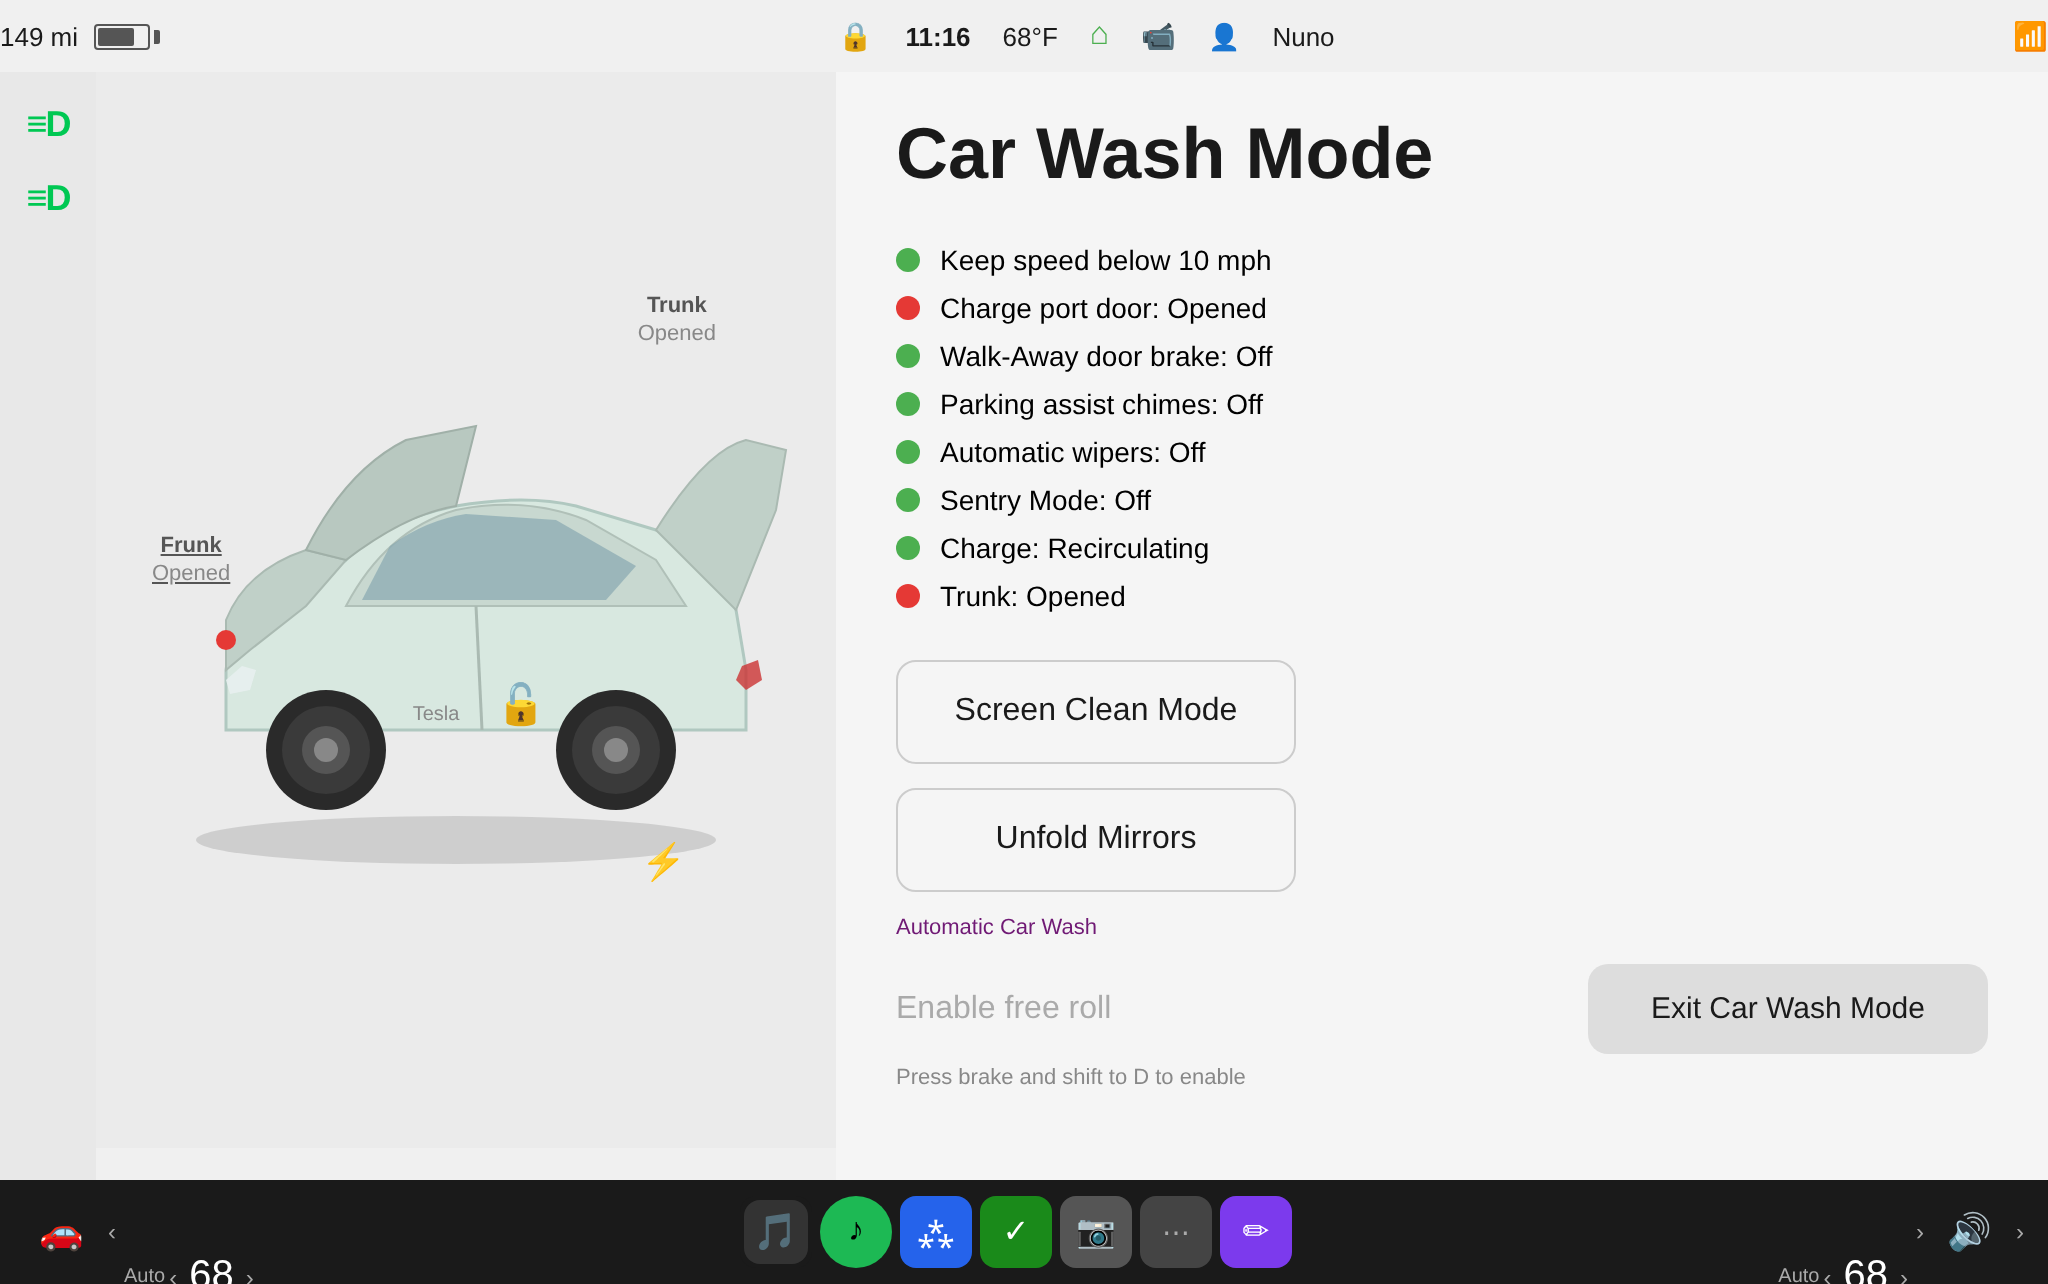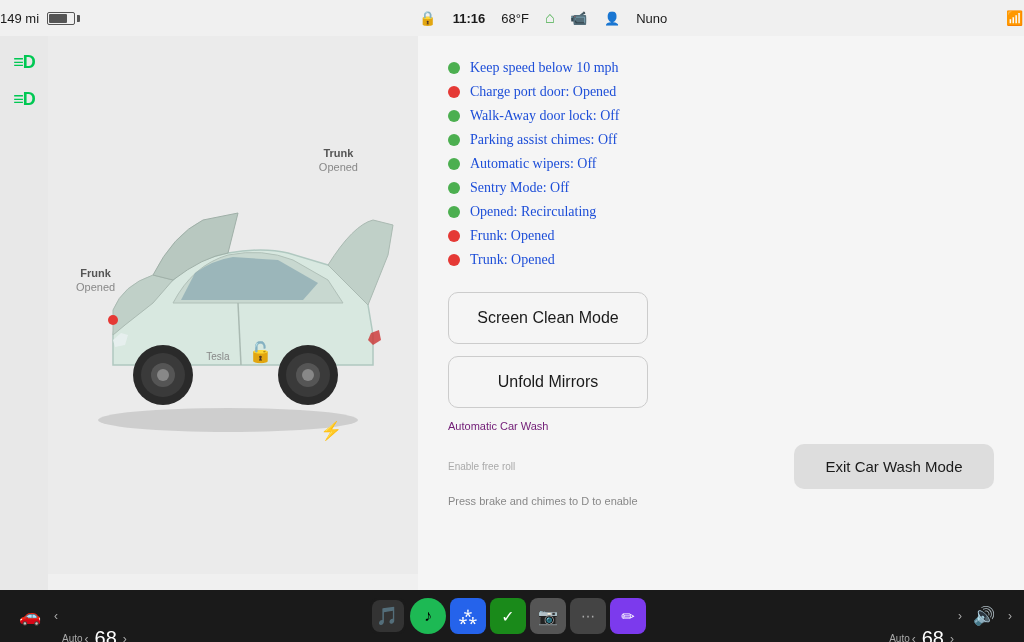--- a/index.html
+++ b/index.html
@@ -111,21 +111,21 @@
       overflow: hidden;
     }
     .car-label {
       position: absolute;
       font-size: 11px;
       color: #555;
       text-align: center;
       line-height: 1.3;
     }
     .car-label.trunk { top: 110px; right: 60px; }
-    .car-label.frunk { left: 28px; top: 230px; }
+    .car-label.frunk { left: 28px; top: 230px; text-decoration: underline; }
 
     .unlock-icon {
       position: absolute;
       top: 175px;
       left: 185px;
       font-size: 20px;
       color: #333;
     }
     .charge-icon {
       position: absolute;
@@ -163,23 +163,22 @@
 
     .status-list {
       list-style: none;
       margin-bottom: 20px;
     }
     .status-list li {
       display: flex;
       align-items: center;
       gap: 10px;
       font-size: 14px;
-      color: #1d4ed8;
+      color: #000000;
       padding: 4px 0;
-      font-family: Liberation Serif, serif;
     }
     .dot {
       width: 12px;
       height: 12px;
       border-radius: 50%;
       flex-shrink: 0;
     }
     .dot.green { background: #4CAF50; }
     .dot.red { background: #e53935; }
 
@@ -207,21 +206,21 @@
     }
 
     .bottom-row {
       display: flex;
       align-items: center;
       gap: 20px;
       margin-top: 4px;
     }
 
     .enable-free-roll {
-      font-size: 10px;
+      font-size: 16px;
       color: #aaa;
       flex: 1;
     }
 
     .exit-button {
       padding: 14px 24px;
       background: #ddd;
       border: none;
       border-radius: 10px;
       font-size: 15px;
@@ -377,70 +376,67 @@
       <line x1="175" y1="138" x2="178" y2="200" stroke="#aabab2" stroke-width="1.5"></line>
 
       <text x="155" y="195" font-size="10" fill="#888" text-anchor="middle">Tesla</text>
 
       <circle cx="50" cy="155" r="5" fill="#e53935"></circle>
     </svg>
   </div>
 </div>
 
 <div class="main-content">
+  <h1 class="page-title">Car Wash Mode</h1>
 
   <ul class="status-list">
     <li>
       <div class="dot green"></div>
       <span>Keep speed below 10 mph</span>
     </li>
     <li>
       <div class="dot red"></div>
       <span>Charge port door: Opened</span>
     </li>
     <li>
       <div class="dot green"></div>
-      <span>Walk-Away door lock: Off</span>
+      <span>Walk-Away door brake: Off</span>
     </li>
     <li>
       <div class="dot green"></div>
       <span>Parking assist chimes: Off</span>
     </li>
     <li>
       <div class="dot green"></div>
       <span>Automatic wipers: Off</span>
     </li>
     <li>
       <div class="dot green"></div>
       <span>Sentry Mode: Off</span>
     </li>
     <li>
       <div class="dot green"></div>
-      <span>Opened:  Recirculating</span>
-    </li>
-    <li>
-      <div class="dot red"></div>
-      <span>Frunk: Opened</span>
+      <span>Charge:  Recirculating</span>
     </li>
     <li>
       <div class="dot red"></div>
       <span>Trunk: Opened</span>
     </li>
   </ul>
 
   <button class="action-button">Screen Clean Mode</button>
   <button class="action-button">Unfold Mirrors</button>
 
   <div class="section-label">Automatic Car Wash</div>
 
   <div class="bottom-row">
     <span class="enable-free-roll">Enable free roll</span>
     <button class="exit-button">Exit Car Wash Mode</button>
   </div>
-  <div class="press-hint">Press brake and chimes to D to enable</div>
+  <div class="press-hint">Press brake and shift to D to enable</div>
 </div>
 
 <div class="taskbar">
 
   <div class="taskbar-icon">🚗</div>
   <div class="taskbar-chevron">‹</div>
 
   <div class="taskbar-temp-section">
     <span class="taskbar-label">Auto</span>
     <div class="taskbar-temp-row">

